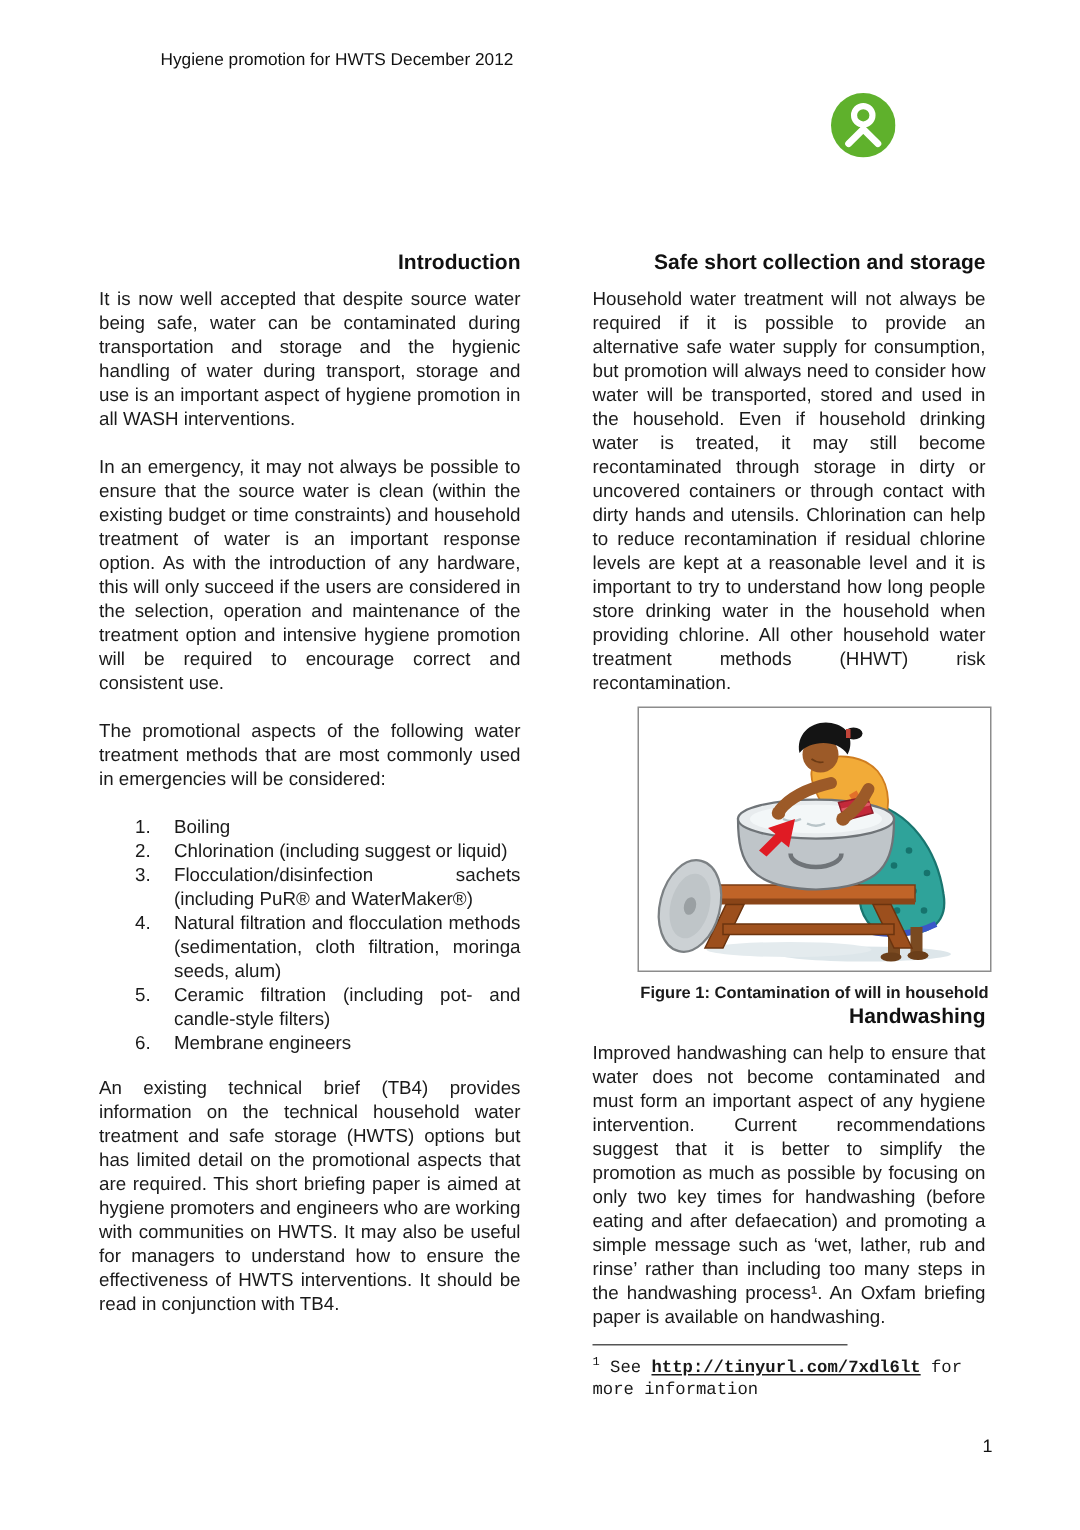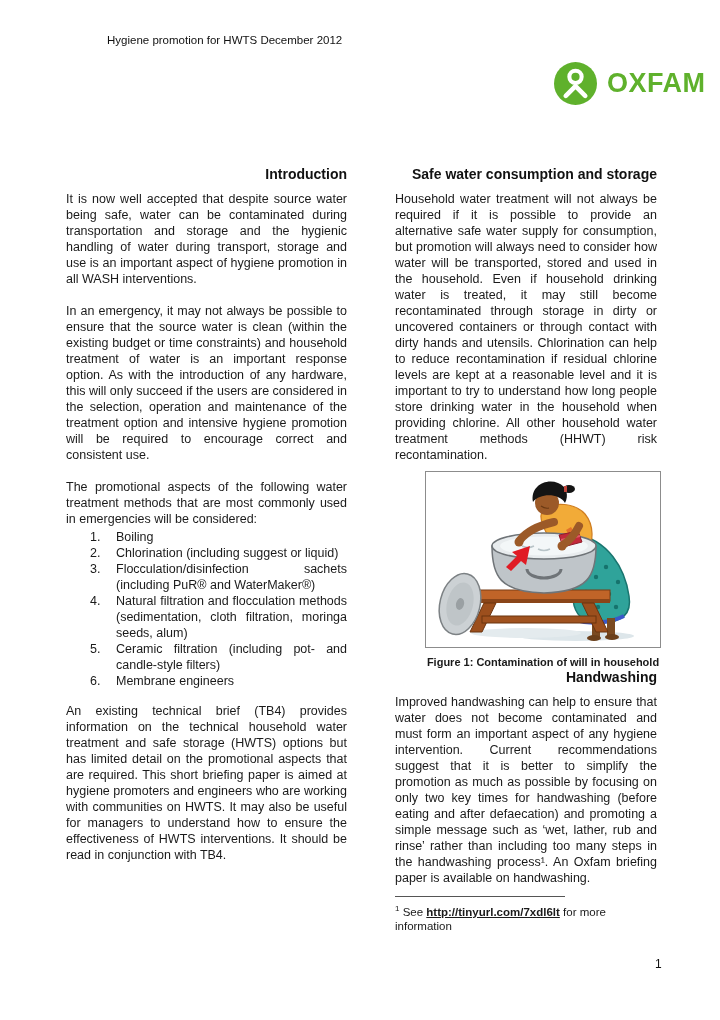--- a/index.html
+++ b/index.html
@@ -37,37 +37,37 @@
   .banner-title{font-size:15px;font-weight:bold;color:#0d0d0d;}
   
   .col{position:absolute;top:166px;font-size:12.5px;line-height:16px;text-align:justify;}
   .col-left{left:66px;width:281px;}
   .col-right{left:395px;width:262px;}
   h2.sec{
     font-size:14px;font-weight:bold;line-height:16px;
     margin:0 0 9px 0;text-align:right;color:#111;
   }
   .col p{margin:0 0 16px 0;}
-  p.tight{margin-bottom:2px;}
+  p.tight{margin-bottom:16px;}
   
   .num-list{margin:0 0 14px 0;padding-left:24px;}
   .li-row{display:flex;}
   .li-num{width:26px;flex:0 0 26px;}
   .li-text{flex:1;text-align:justify;}
   
   .figure-wrap{width:236px;margin:8px 0 0 30px;}
   .figure-box{
     width:234px;height:175px;border:1px solid #8c8c8c;background:#fff;
   }
   .figure-caption{
     margin-top:8px;font-size:11px;font-weight:bold;text-align:center;line-height:13px;
   }
   .handwashing-heading{margin-top:26px;}
   
-  .footnote{margin-top:10px;text-align:left;}
+  .footnote{margin-top:10px;text-align:left;font-family:Liberation Mono, monospace;}
   .footnote-rule{width:170px;border:none;border-top:1px solid #555;margin:0 0 5px 0;}
   .footnote-text{font-size:11.5px;line-height:14px;}
   .footnote-text sup{font-size:8px;}
   .footnote-link{color:var(--ink);font-weight:bold;text-decoration:underline;}
   .page-number{
     position:absolute;left:655px;top:957px;font-size:12px;color:#111;
   }
 </style>
 </head>
 <body>
@@ -75,21 +75,20 @@
 <div class="page">
 
   <div class="doc-header">Hygiene promotion for HWTS December 2012</div>
 
   <div class="logo">
     <svg class="logo-mark" viewBox="0 0 42 42">
       <circle cx="21" cy="21" r="21" fill="#5fb12c"></circle>
       <circle cx="21" cy="14.5" r="6" fill="none" stroke="#ffffff" stroke-width="4"></circle>
       <path d="M11.5,33 L21,23.5 L30.5,33" fill="none" stroke="#ffffff" stroke-width="4.5" stroke-linecap="round" stroke-linejoin="round"></path>
     </svg>
-    <span class="logo-word">OXFAM</span>
   </div>
 
 
   <div class="col col-left">
     <h2 class="sec">Introduction</h2>
     <p>It is now well accepted that despite source water being safe, water can be contaminated during transportation and storage and the hygienic handling of water during transport, storage and use is an important aspect of hygiene promotion in all WASH interventions.</p>
     <p>In an emergency, it may not always be possible to ensure that the source water is clean (within the existing budget or time constraints) and household treatment of water is an important response option. As with the introduction of any hardware, this will only succeed if the users are considered in the selection, operation and maintenance of the treatment option and intensive hygiene promotion will be required to encourage correct and consistent use.</p>
     <p class="tight">The promotional aspects of the following water treatment methods that are most commonly used in emergencies will be considered:</p>
 
     <div class="num-list">
@@ -116,21 +115,21 @@
       <div class="li-row">
         <span class="li-num">6.</span>
         <span class="li-text">Membrane engineers</span>
       </div>
     </div>
 
     <p>An existing technical brief (TB4) provides information on the technical household water treatment and safe storage (HWTS) options but has limited detail on the promotional aspects that are required. This short briefing paper is aimed at hygiene promoters and engineers who are working with communities on HWTS. It may also be useful for managers to understand how to ensure the effectiveness of HWTS interventions. It should be read in conjunction with TB4.</p>
   </div>
 
   <div class="col col-right">
-    <h2 class="sec">Safe water consumption and storage</h2>
+    <h2 class="sec">Safe short collection and storage</h2>
     <p style="margin-bottom:4px;">Household water treatment will not always be required if it is possible to provide an alternative safe water supply for consumption, but promotion will always need to consider how water will be transported, stored and used in the household. Even if household drinking water is treated, it may still become recontaminated through storage in dirty or uncovered containers or through contact with dirty hands and utensils. Chlorination can help to reduce recontamination if residual chlorine levels are kept at a reasonable level and it is important to try to understand how long people store drinking water in the household when providing chlorine. All other household water treatment methods (HHWT) risk recontamination.</p>
 
     <div class="figure-wrap">
       <div class="figure-box">
         <svg viewBox="0 0 234 175" width="234" height="175">
 
           <ellipse cx="150" cy="164" rx="58" ry="5" fill="#dde6ea"></ellipse>
           <ellipse cx="100" cy="161" rx="55" ry="5" fill="#e4ebee"></ellipse>
 
           <path d="M150,62 C182,68 199,96 203,124 C206,142 196,150 176,151 C159,152 149,144 147,128 L144,74 Z" fill="#2fa39a" stroke="#19756f" stroke-width="1.5"></path>

